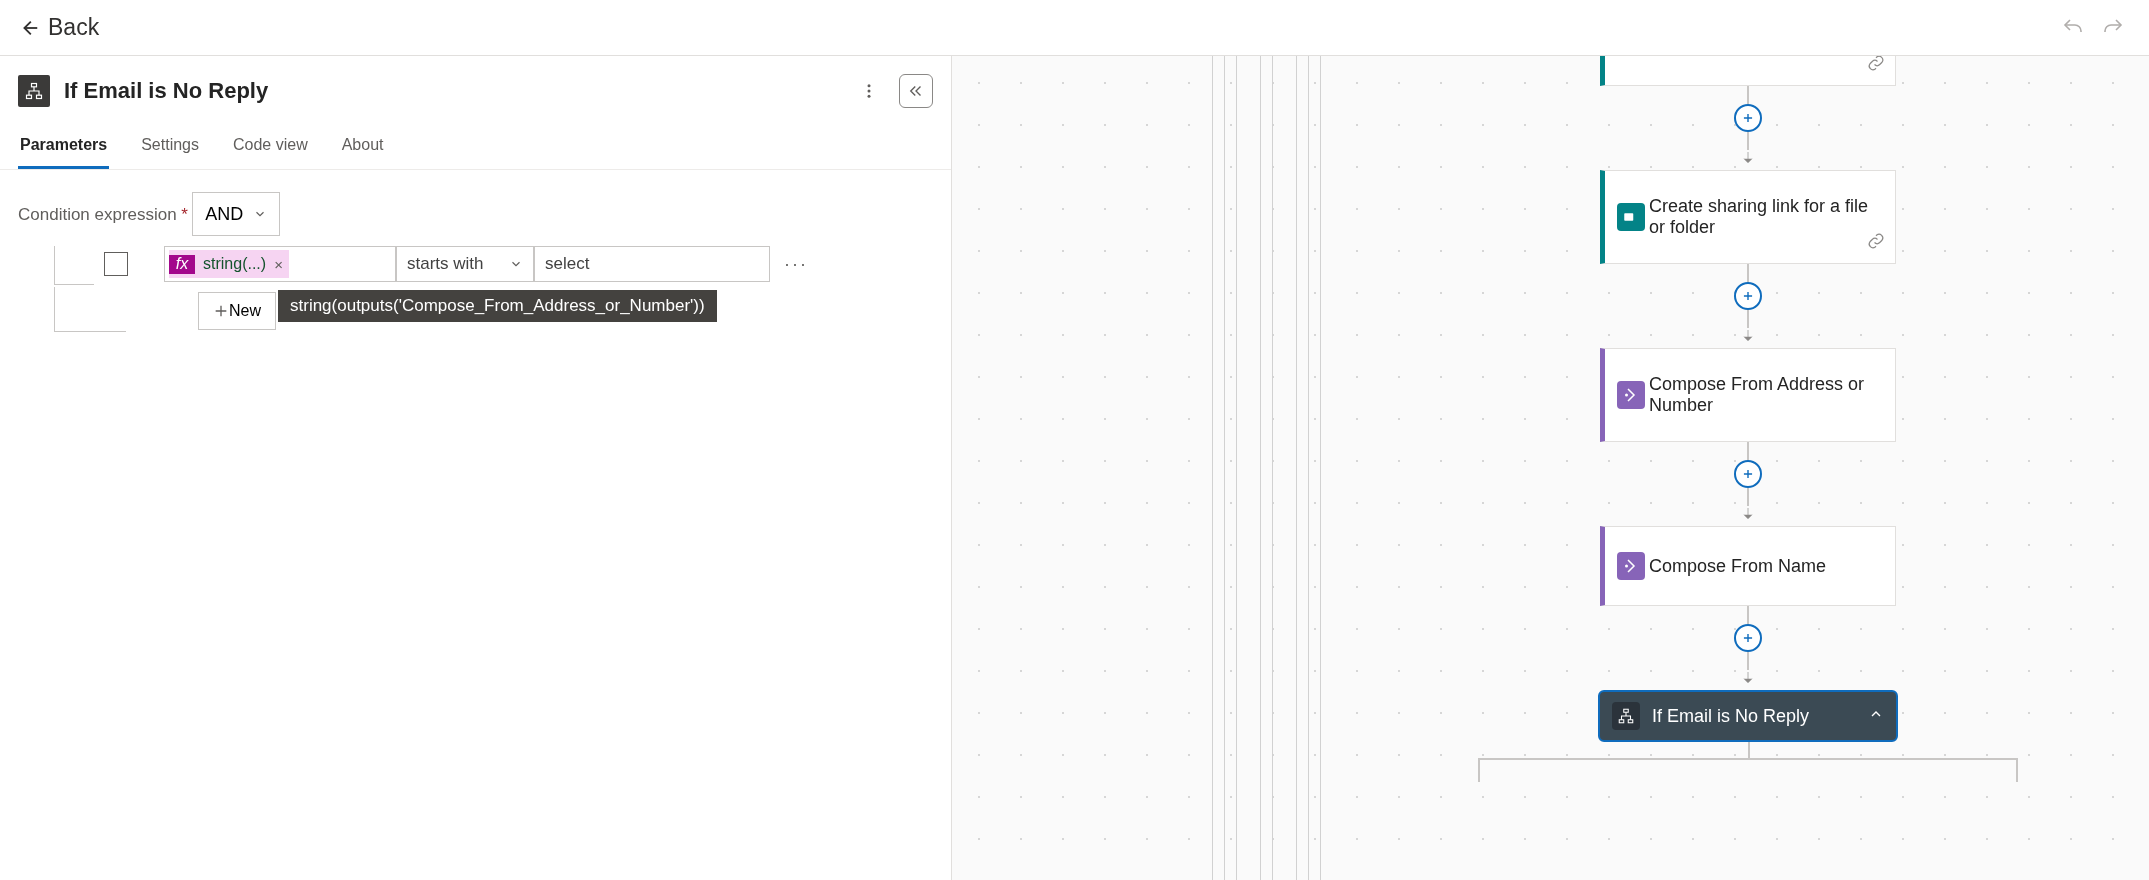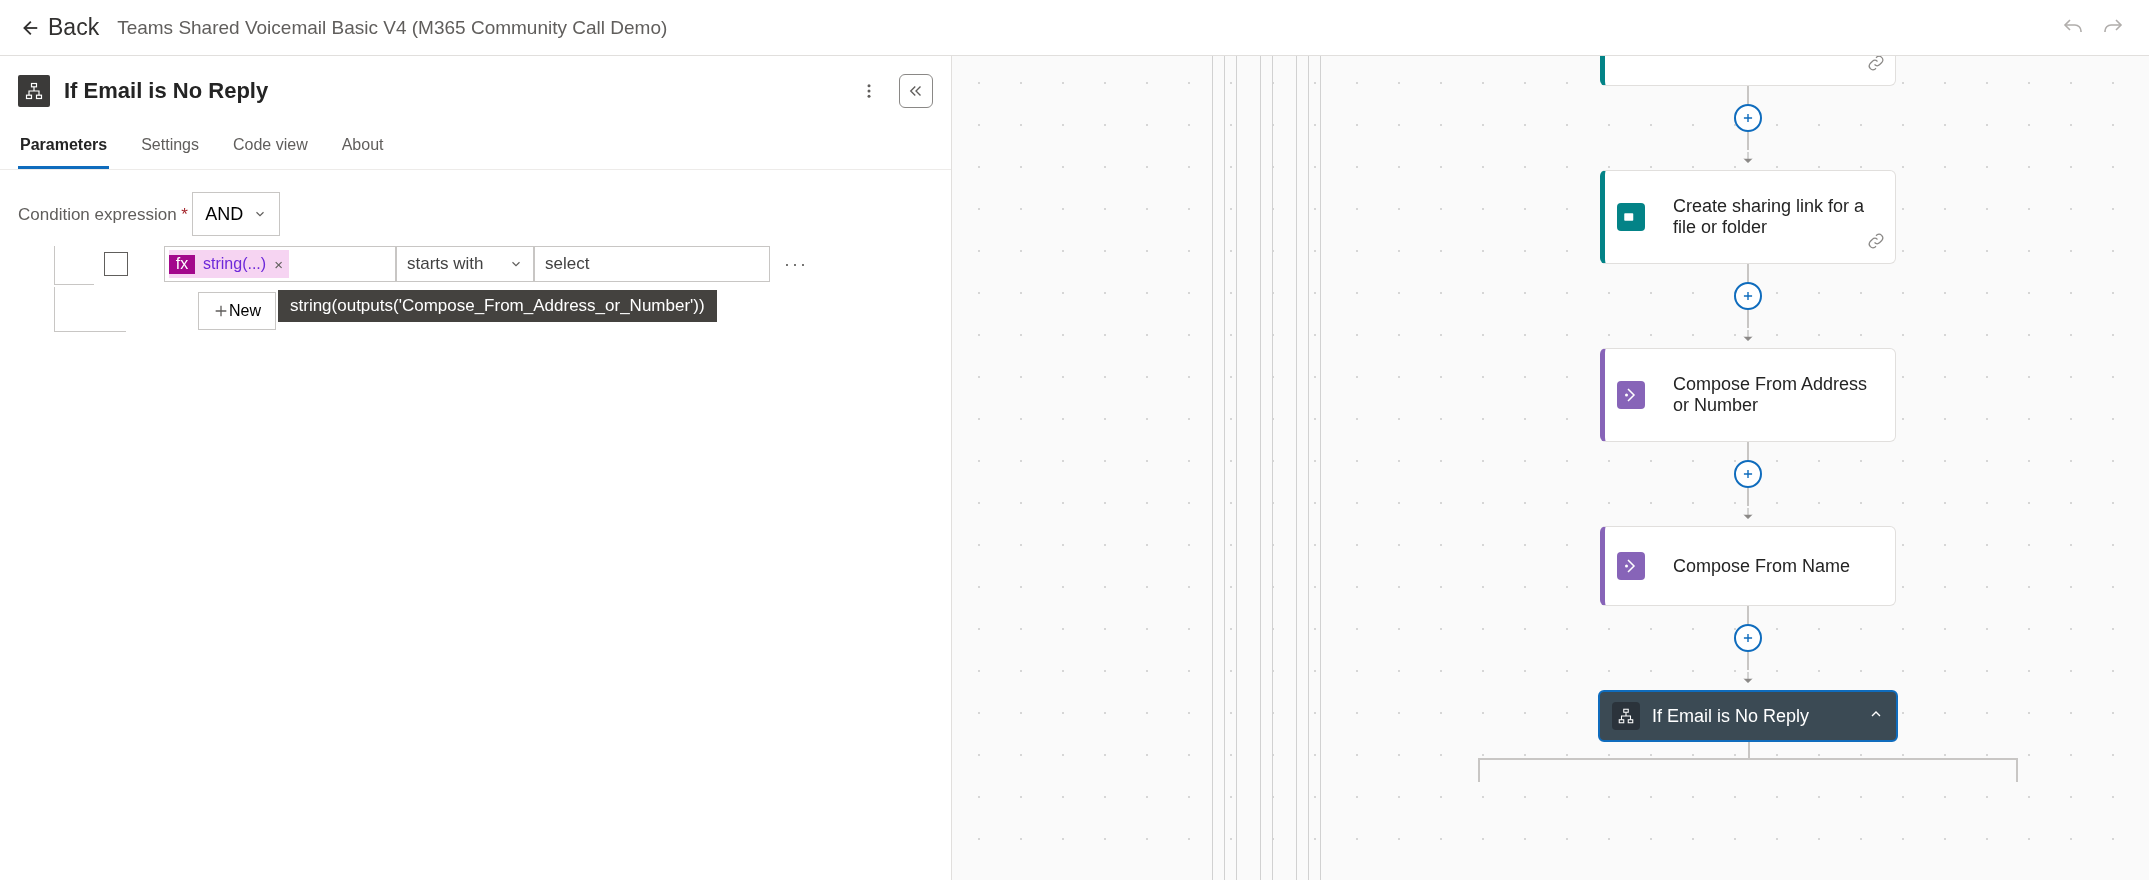--- a/index.html
+++ b/index.html
@@ -37,41 +37,41 @@
 
   .and-dd { display:inline-flex; align-items:center; gap:10px; border:1px solid #c8c6c4; padding:6px 12px; font-size:18px; cursor:pointer; height:44px;text-align:right; }
   .and-dd svg { width:14px; height:14px; stroke:#605e5c; fill:none; stroke-width:2; }
 
   .tree { margin-top:10px; }
   .row { display:flex; align-items:center; position:relative; }
   .cb { width:24px; height:24px; border:1px solid #605e5c; margin:0 14px; cursor:pointer; }
   .token-box { display:flex; align-items:center; border:1px solid #c8c6c4; height:36px; }
   .left-op { width:232px; display:flex; align-items:center; padding:0; }
   .fx-chip { display:flex; align-items:center; background:#f6d4f2; height:28px; margin:0 4px; }
-  .fx-ic { width:26px; height:19px; background:#a3088c; color:#fff; font-size:16px; display:flex; align-items:center; justify-content:center; }
-  .fx-txt { padding:0 8px; color:#6d28d9; font-size:16px; display:flex; align-items:center; gap:4px; }
+  .fx-ic { width:26px; height:19px; background:#a3088c; color:#fff; font-style:italic; font-size:16px; display:flex; align-items:center; justify-content:center; }
+  .fx-txt { padding:0 8px; color:#14532d; font-size:16px; display:flex; align-items:center; gap:4px; }
   .fx-x { font-size:15px; color:#605e5c; cursor:pointer; padding-right:6px; }
   .op-dd { width:138px; display:flex; align-items:center; justify-content:space-between; padding:0 10px; font-size:17px; color:#424242; }
   .op-dd svg { width:14px; height:14px; stroke:#605e5c; fill:none; stroke-width:2; }
   .right-op { width:236px; padding:0 10px; font-size:17px; color:#424242; }
   .cond-more { margin-left:14px; cursor:pointer; color:#605e5c; letter-spacing:2px; font-size:18px; }
 
   .new-row { display:flex; align-items:center; margin-top:10px; position:relative; }
   .new-btn { display:flex; align-items:center; border:1px solid #c8c6c4; height:38px; padding:0 14px; cursor:pointer; margin-left:108px; }
   .new-btn svg { width:16px; height:16px; stroke:#605e5c; fill:none; stroke-width:2; }
   .tooltip { position:absolute; left:260px; top:-2px; background:#44423f; color:#fff; font-size:17px; padding:6px 12px; white-space:nowrap; }
 
   
   .canvas { position:absolute; left:952px; top:56px; right:0; height:824px; background:#fafafa; overflow:hidden; }
   .dots { position:absolute; inset:0; background-image:radial-gradient(#d6d6d6 1px, transparent 1px); background-size:42px 42px; background-position:6px 6px; }
   .gutter { position:absolute; left:260px; top:0; width:110px; height:100%; pointer-events:none; }
   .gv { position:absolute; top:0; bottom:0; width:1px; background:#d1d1d1; }
 
   .flow { position:absolute; left:640px; top:0; width:312px; display:flex; flex-direction:column; align-items:center; }
-  .card { width:296px; background:#fff; border:1px solid #e1dfdd; border-radius:6px; border-left:5px solid transparent; display:flex; align-items:center; gap:28px; padding:25px 12px; font-size:18px; color:#242424; cursor:pointer; position:relative; min-height:48px; }
+  .card { width:296px; background:#fff; border:1px solid #e1dfdd; border-radius:0; border-left:5px solid transparent; display:flex; align-items:center; gap:4px; padding:25px 12px; font-size:18px; color:#242424; cursor:pointer; position:relative; min-height:48px; }
   .card.stub { height:44px; }
   .card .ic { width:28px; height:28px; border-radius:4px; display:flex; align-items:center; justify-content:center; flex-shrink:0; }
   .card .ic svg { width:18px; height:18px; fill:#fff; }
   .teal { border-left-color:#038387; } .teal .ic { background:#038387; }
   .purple { border-left-color:#8764b8; } .purple .ic { background:#8764b8; }
   .link-ic { position:absolute; right:10px; bottom:8px; }
   .link-ic svg { width:18px; height:18px; stroke:#8a8886; fill:none; stroke-width:1.6; }
 
   .conn { display:flex; flex-direction:column; align-items:center; }
   .conn .stem { width:2px; background:#c8c6c4; }
@@ -89,21 +89,20 @@
 <body>
 
 <div class="topbar">
   <div class="back-btn">
     <svg viewBox="0 0 24 24">
         <path d="M14 5l-7 7 7 7" fill="none" stroke="#323130" stroke-width="2"></path>
         <path d="M7 12h14" fill="none" stroke="#323130" stroke-width="2"></path>
       </svg>
     <span>Back</span>
   </div>
-  <div class="flow-title">Teams Shared Voicemail Basic V4 (M365 Community Call Demo)</div>
   <div class="topbar-spacer"></div>
   <div class="undo-redo">
     <div class="ur-btn">
         <svg viewBox="0 0 24 24">
           <path d="M9 14l-5-5 5-5"></path>
           <path d="M4 9h10a6 6 0 016 6v1"></path>
         </svg>
       </div>
     <div class="ur-btn">
         <svg viewBox="0 0 24 24">

